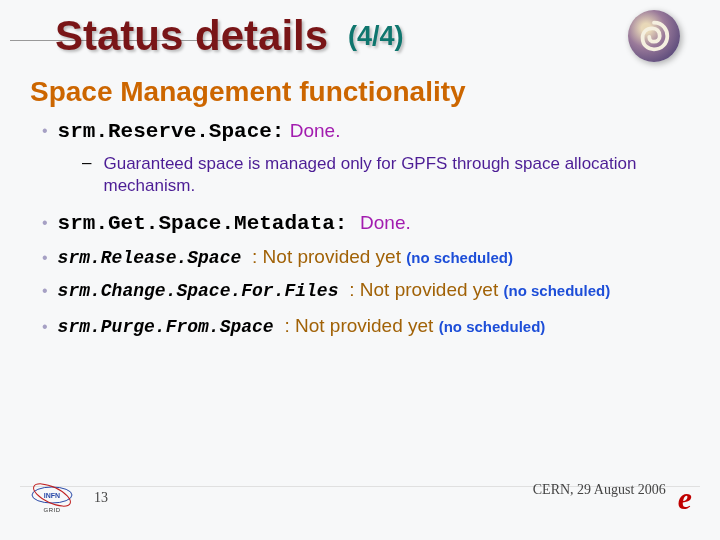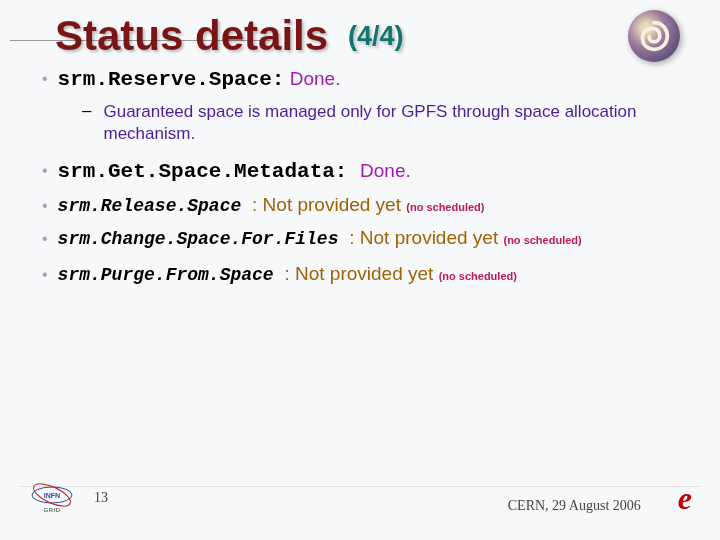--- a/index.html
+++ b/index.html
@@ -92,21 +92,21 @@
     font-size: 21px;
   }
   .mono-bold-italic {
     font-family: "Courier New", monospace;
     font-weight: bold;
     font-style: italic;
     font-size: 18px;
   }
   .done { color: #a21caf; }
   .notprov { color: #a16207; }
-  .small-note { font-size: 11px; font-weight: bold; color: #be185d; }
+  .small-note { font-size: 15px; font-weight: bold; color: #1d4ed8; }
   .sub-bullet {
     display: flex;
     align-items: flex-start;
     margin: 6px 0 14px 40px;
   }
   .sub-dash {
     color: #000;
     font-size: 17px;
     margin-right: 12px;
   }
@@ -142,21 +142,21 @@
   .infn-label { font-size:6px; color:#333; letter-spacing:0.5px; font-family: Arial, sans-serif; }
   .e-logo {
     font-family: cursive;
     font-size: 32px;
     font-style: italic;
     font-weight: bold;
     color: #c00000;
     line-height: 1;
   }
   .footer .center { flex: 0 0 auto; }
-  .footer .right-box { display:flex; align-items:flex-end; gap:37px; }
+  .footer .right-box { display:flex; align-items:flex-start; gap:12px; }
   .hr-bottom {
     position: absolute;
     bottom: 52px;
     left: 20px;
     right: 20px;
     height: 1px;
     background: #e0e0e0;
   }
 </style>
 </head>
@@ -168,20 +168,21 @@
   <div class="title-row">
     <span class="title-main">Status details</span>
     <span class="title-page">(4/4)</span>
     <div class="title-icon">
       <svg viewBox="0 0 40 40">
         <path d="M20 6 C 30 6, 34 14, 34 20 C 34 28, 28 34, 20 34 C 14 34, 8 30, 8 22 C 8 16, 12 12, 18 12 C 23 12, 26 15, 26 20 C 26 24, 23 26, 20 26 C 17 26, 15 24, 15 21" fill="none" stroke="#f5f0e0" stroke-width="4" stroke-linecap="round"></path>
       </svg>
     </div>
   </div>
 
+  <div class="subtitle">Space Management functionality</div>
 
   <div class="content">
 
     <div class="bullet-row">
       <span class="bullet">•</span>
       <span class="item-text">
         <span class="mono-bold">srm.Reserve.Space:</span>
         <span class="done"> Done.</span>
       </span>
     </div>

